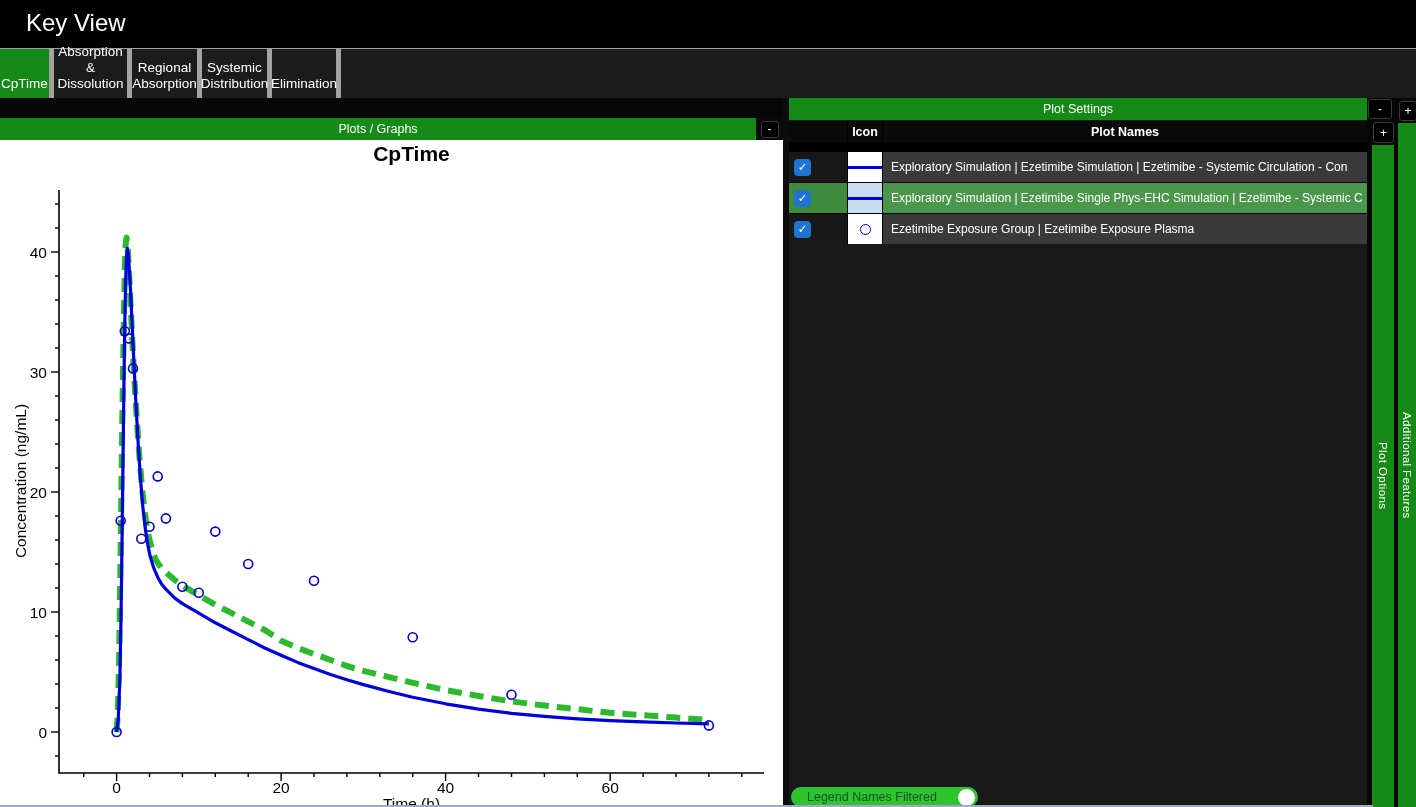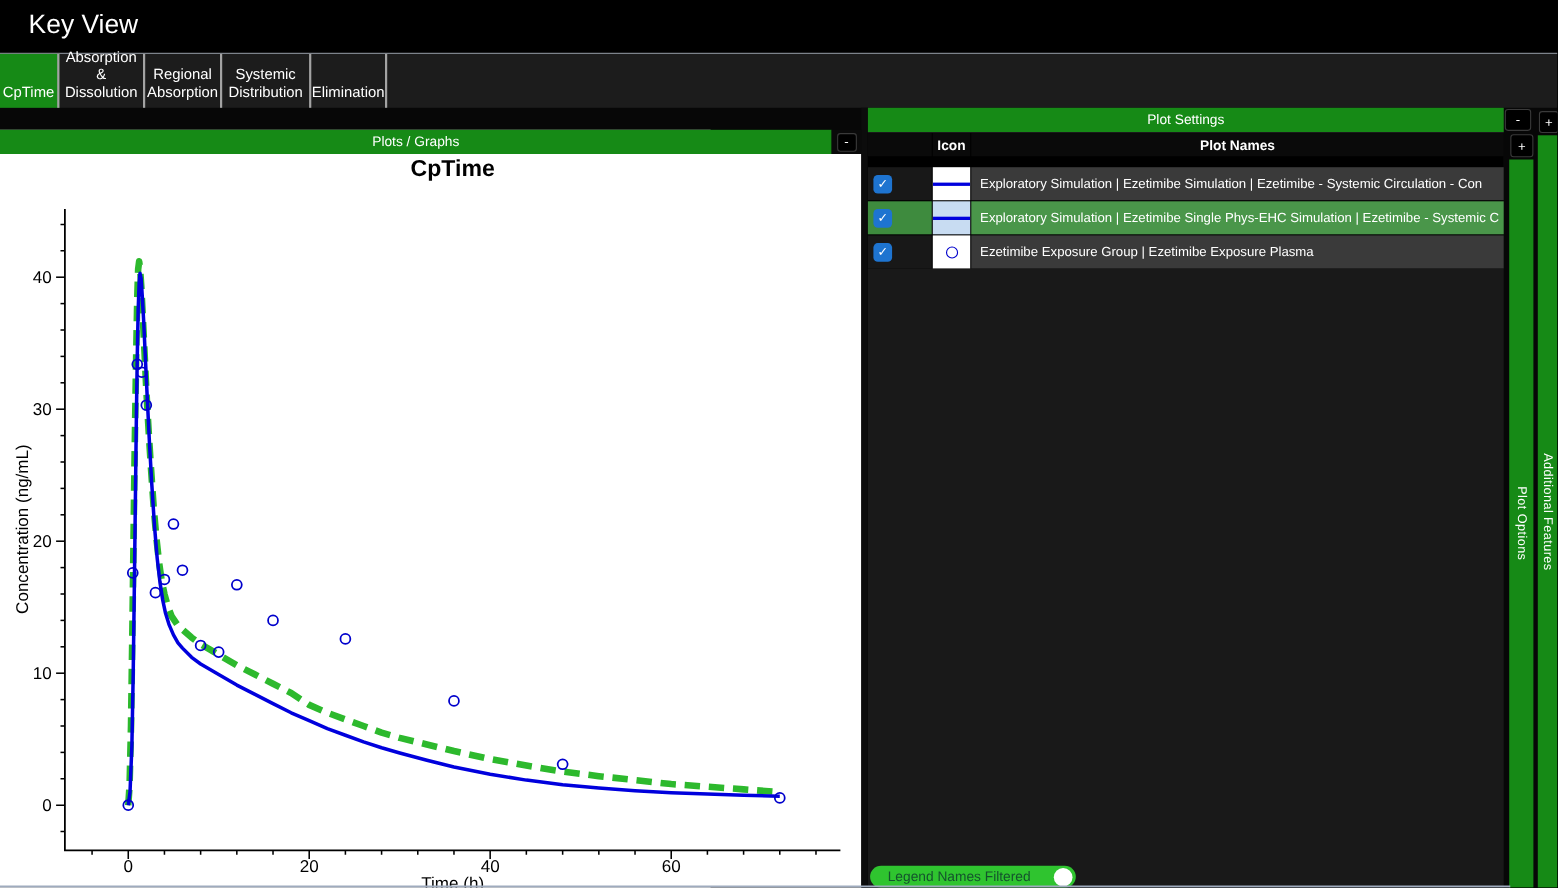--- a/index.html
+++ b/index.html
@@ -7,24 +7,24 @@
          font-family:"Liberation Sans",sans-serif;-webkit-font-smoothing:antialiased;}
 
   
   .appbar{position:absolute;left:0;top:0;width:1416px;height:48px;background:#000;}
   .appbar-title{position:absolute;left:26px;top:9px;font-size:24px;color:#fff;}
   .topline{position:absolute;left:0;top:48px;width:1416px;height:1px;background:#9aa0aa;}
 
   
   .tabstrip{position:absolute;left:0;top:49px;width:1416px;height:49px;background:#1c1c1c;display:flex;}
   .tab{box-sizing:border-box;display:flex;align-items:flex-end;justify-content:center;text-align:center;
-       color:#fff;font-size:13.5px;line-height:1.18;padding:3px 1px 6px;border-right:2px solid #a3a3a3;
+       color:#fff;font-size:13.5px;line-height:1.18;padding:3px 1px 6px;border-right:5px solid #a3a3a3;
        white-space:pre-line;cursor:default;}
   .tab.active{background:#168a16;}
-  .tab.w0{width:54px}.tab.w1{width:78px}.tab.w2{width:70px}.tab.w3{width:81px}.tab.w4{width:69px}
+  .tab.w0{width:54px}.tab.w1{width:78px}.tab.w2{width:70px}.tab.w3{width:70px}.tab.w4{width:69px}
 
   
   .panel-left{position:absolute;left:0;top:98px;width:646px;height:709px;background:#fff;margin-top:20px;}
   .lp-header{position:absolute;left:0;top:0;width:756px;height:22px;background:#168a16;color:#fff;
              font-size:12.5px;display:flex;align-items:center;justify-content:center;}
   .lp-btnbox{position:absolute;left:756px;top:0;width:27px;height:22px;background:#0a0a0a;
              display:flex;align-items:center;justify-content:center;}
   .panel-btn{box-sizing:border-box;min-width:18px;height:17px;background:#000;border:1px solid #3a3a3a;
              border-radius:3px;color:#fff;font-size:12px;line-height:1;display:flex;align-items:center;
              justify-content:center;padding:0 3px;cursor:default;}

